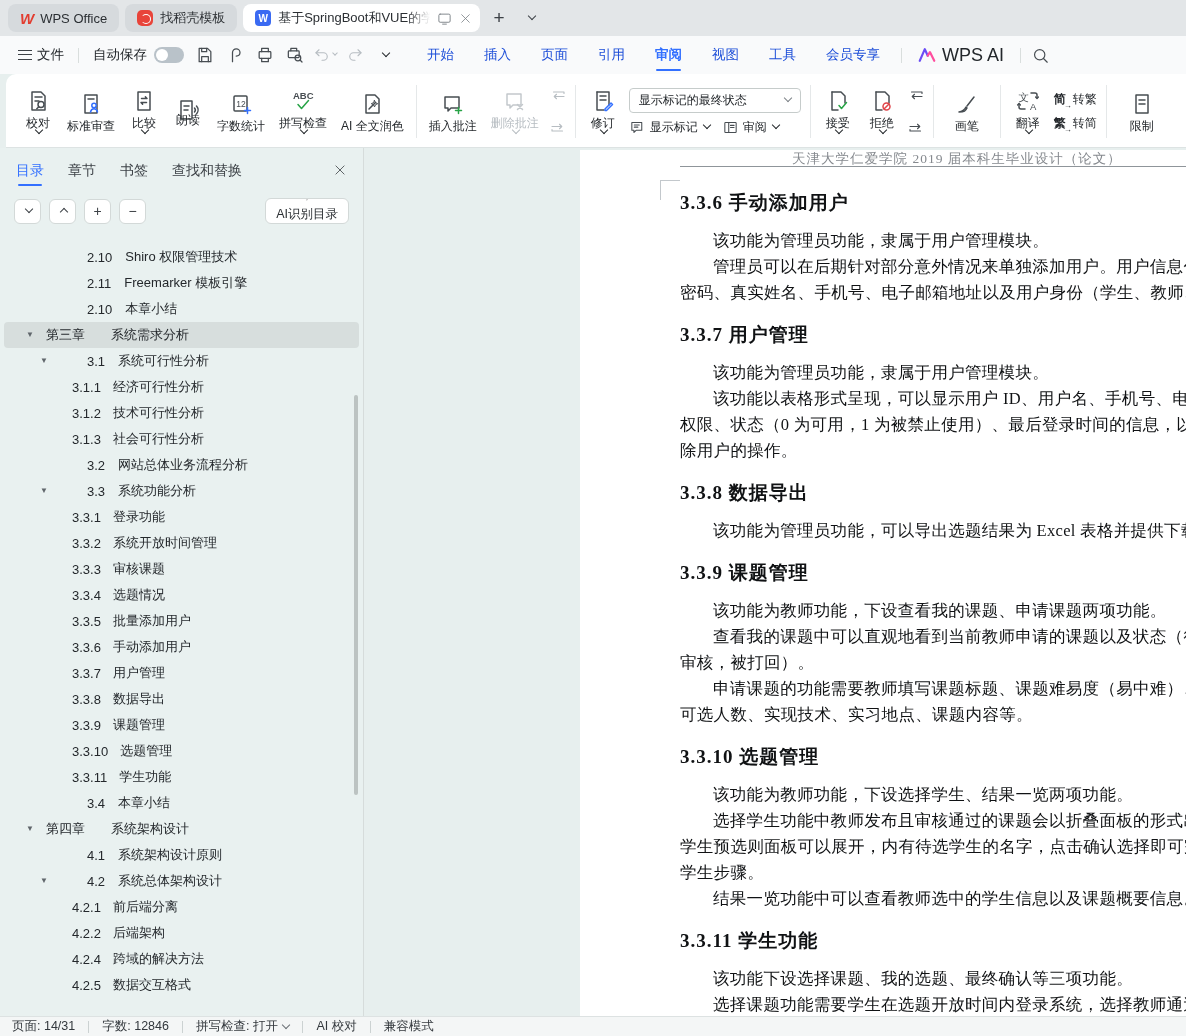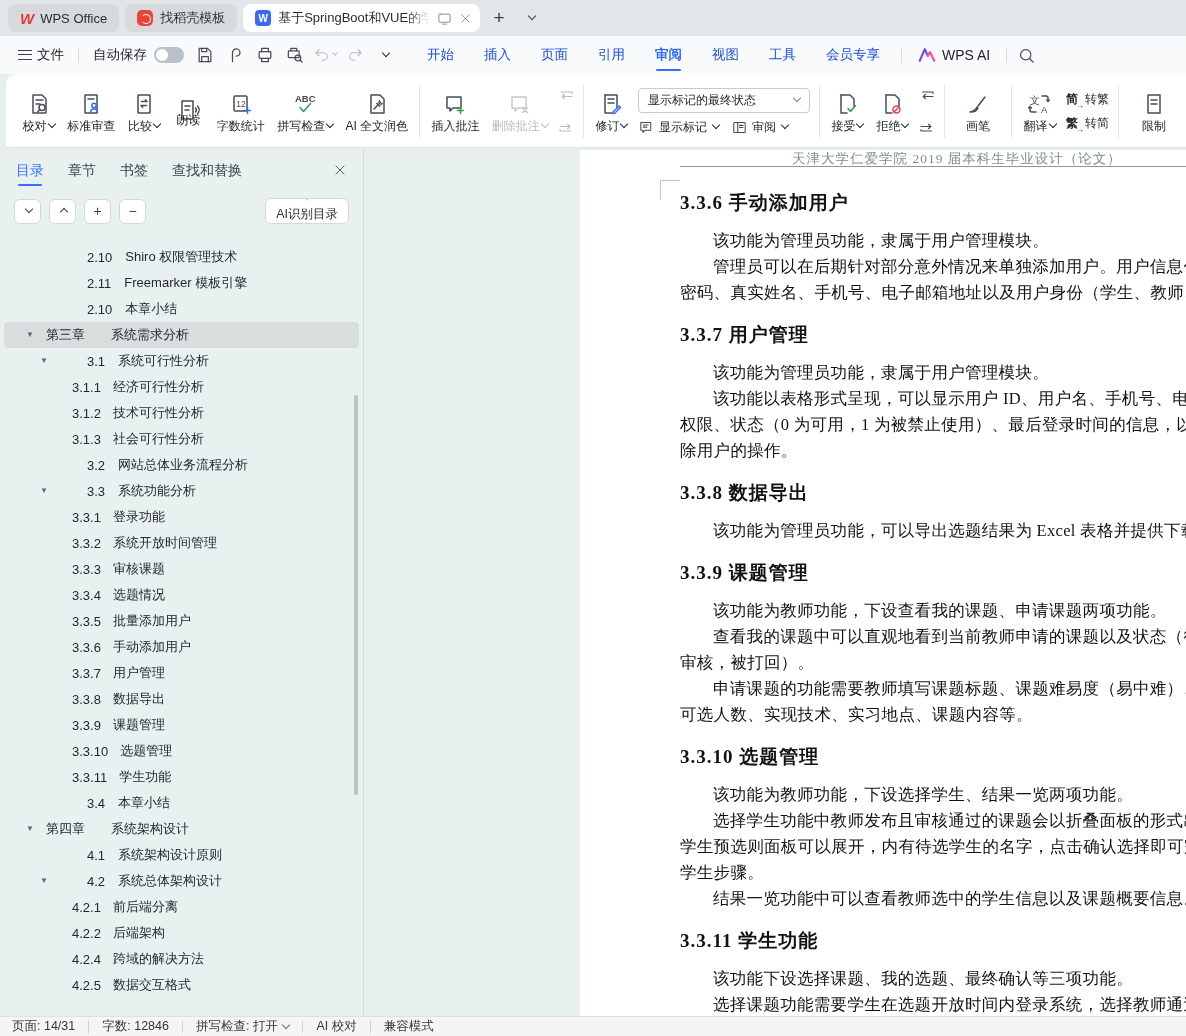--- a/index.html
+++ b/index.html
@@ -29,29 +29,29 @@
   .hamb { width:14px; height:10px; border-top:1.6px solid #3c4146; border-bottom:1.6px solid #3c4146; position:relative; }
   .hamb::after { content:""; position:absolute; left:0; top:2.6px; width:100%; height:1.6px; background:#3c4146; }
   .toggle { width:30px; height:16px; border-radius:8px; background:#b9c2c9; position:relative; margin-left:2px; }
   .toggle::after { content:""; position:absolute; left:2px; top:2px; width:12px; height:12px; border-radius:50%; background:#fff; }
   .qat { display:flex; align-items:center; gap:4px; }
   .ic { width:26px; height:26px; display:flex; align-items:center; justify-content:center; border-radius:4px; }
   .menu-tabs { display:flex; align-items:center; margin-left:14px; }
   .mtab { padding:0 15px; height:38px; display:flex; align-items:center; position:relative; color:#1d4ed8; }
   .mtab.active { color:var(--accent,#3370ff); font-weight:600; }
   .mtab.active::after { content:""; position:absolute; left:16px; right:16px; bottom:3px; height:2.5px; border-radius:2px; background:var(--accent,#3370ff); }
-  .wpsai { display:flex; align-items:center; gap:6px; padding:0 10px; font-size:14px; }
+  .wpsai { display:flex; align-items:center; gap:6px; padding:0 10px; font-size:18px; }
   .chev { display:inline-block; width:6px; height:6px; border-right:1.3px solid currentColor; border-bottom:1.3px solid currentColor; transform:rotate(45deg); margin-left:2px; position:relative; top:-2px; }
   .chev.up { transform:rotate(-135deg); top:1px; }
 
   
   .ribbonwrap { height:74px; background:#e7efee; padding-left:6px; flex:none; }
   .ribbon { background:#fff; height:100%; border-radius:10px 0 0 0; border-bottom:1px solid #dde3e3; display:flex; align-items:stretch; padding:4px 2px 2px 10px; overflow:hidden; white-space:nowrap; }
   .rbtn { display:flex; flex-direction:column; align-items:center; justify-content:center; gap:4px; padding:2px 7px; border-radius:5px; min-width:44px; }
-  .rbtn .lab { font-size:12px; color:#23272b; display:flex; align-items:center; line-height:1; }
+  .rbtn .lab { font-size:12px; color:#23272b; display:flex; align-items:center; line-height:1;flex-direction:column; }
   .rbtn.disabled .lab { color:#b6bcc1; }
   .rbtn.disabled svg { stroke:#c3c8cc !important; }
   .rdiv { width:1px; background:#e5e8e9; margin:7px 5px; flex:none; }
   .mini-col { display:flex; flex-direction:column; justify-content:center; gap:9px; padding:0 3px; }
   .mini { display:flex; align-items:center; justify-content:center; }
   .rev-col { display:flex; flex-direction:column; justify-content:center; gap:6px; padding:0 4px; }
   .rselect { width:172px; height:25px; border:1px solid #c6cccb; border-radius:4px; background:#fff; display:flex; align-items:center; justify-content:space-between; padding:0 9px; font-size:12px; color:#23272b; }
   .rrow { display:flex; align-items:center; gap:12px; }
   .sm-btn { display:flex; align-items:center; gap:4px; font-size:12px; color:#23272b; }
   .cc-col { display:flex; flex-direction:column; justify-content:center; gap:7px; padding:0 4px; }

